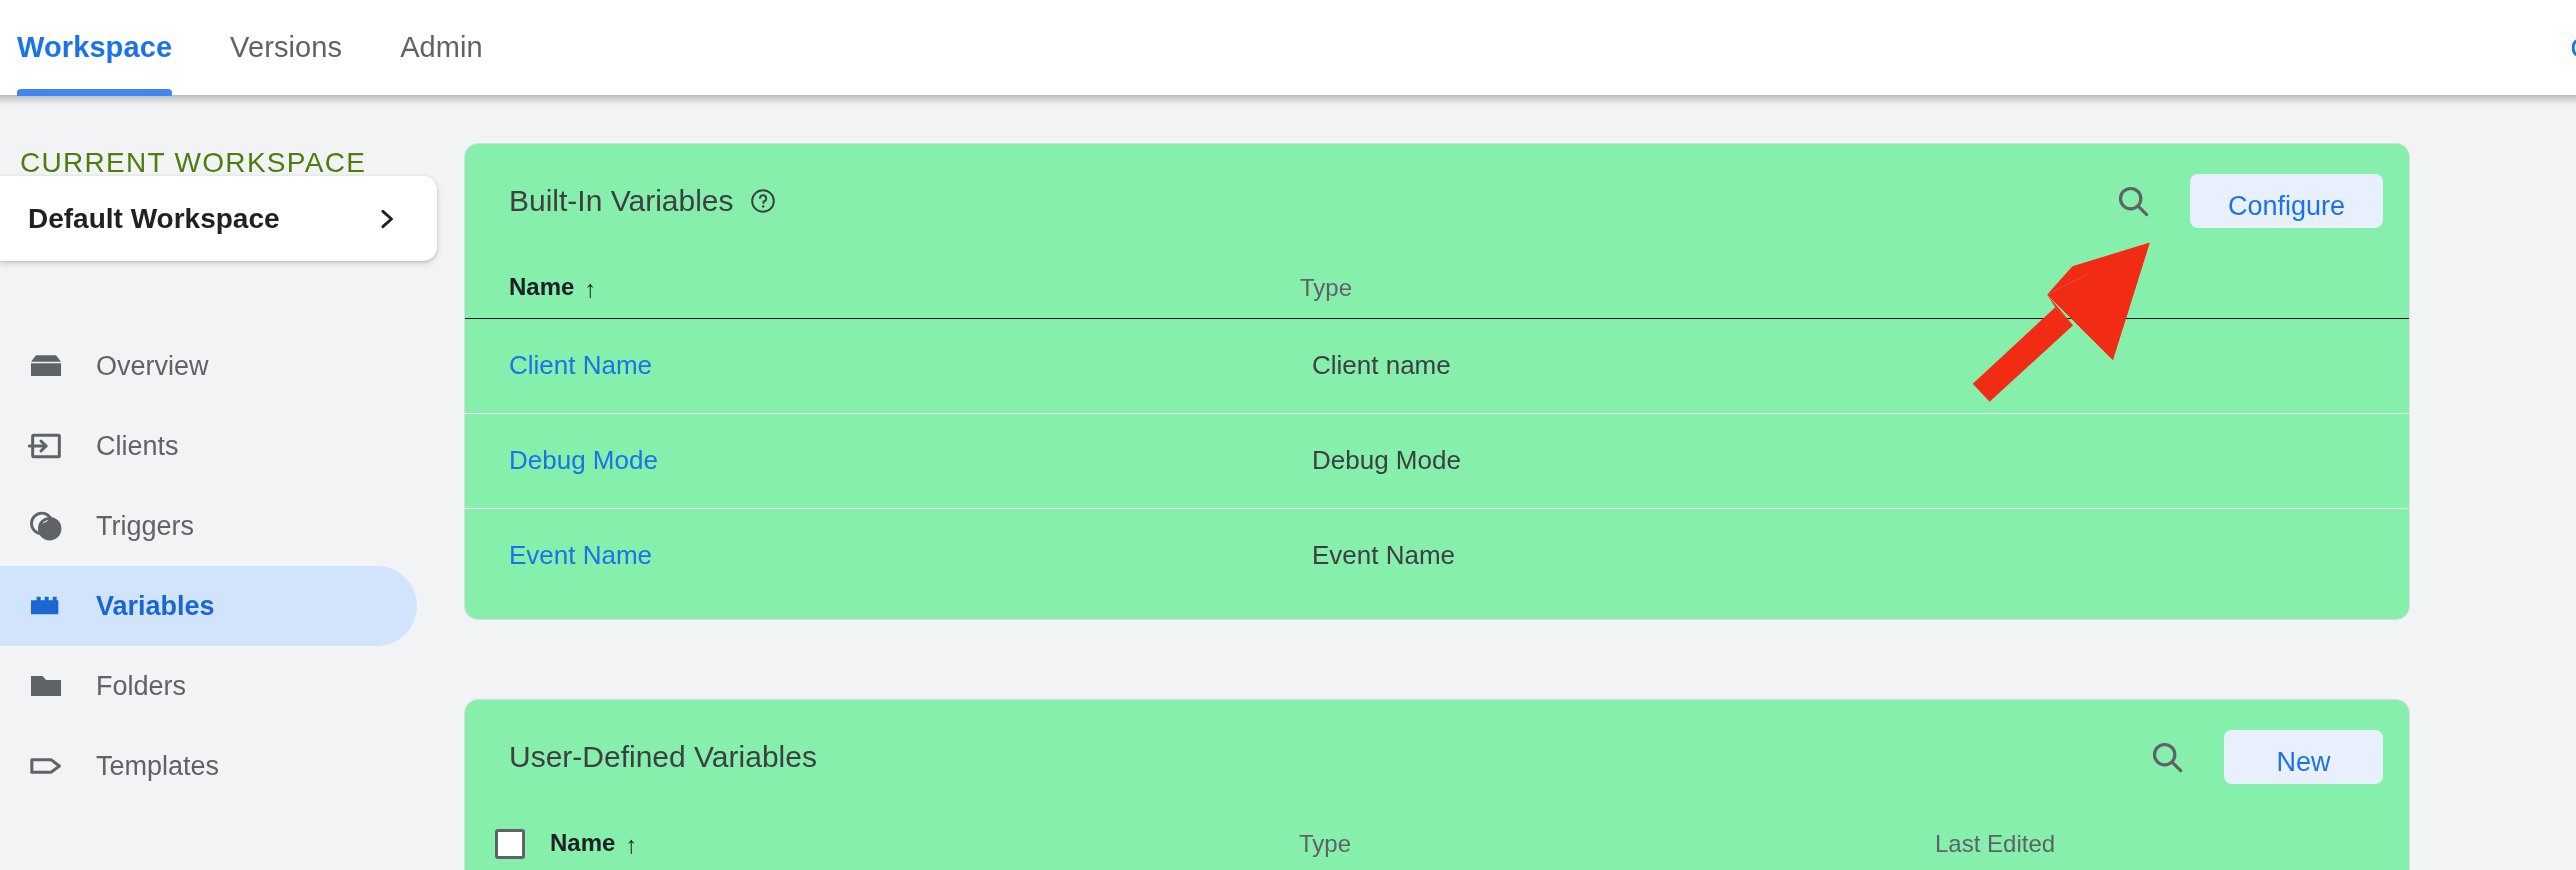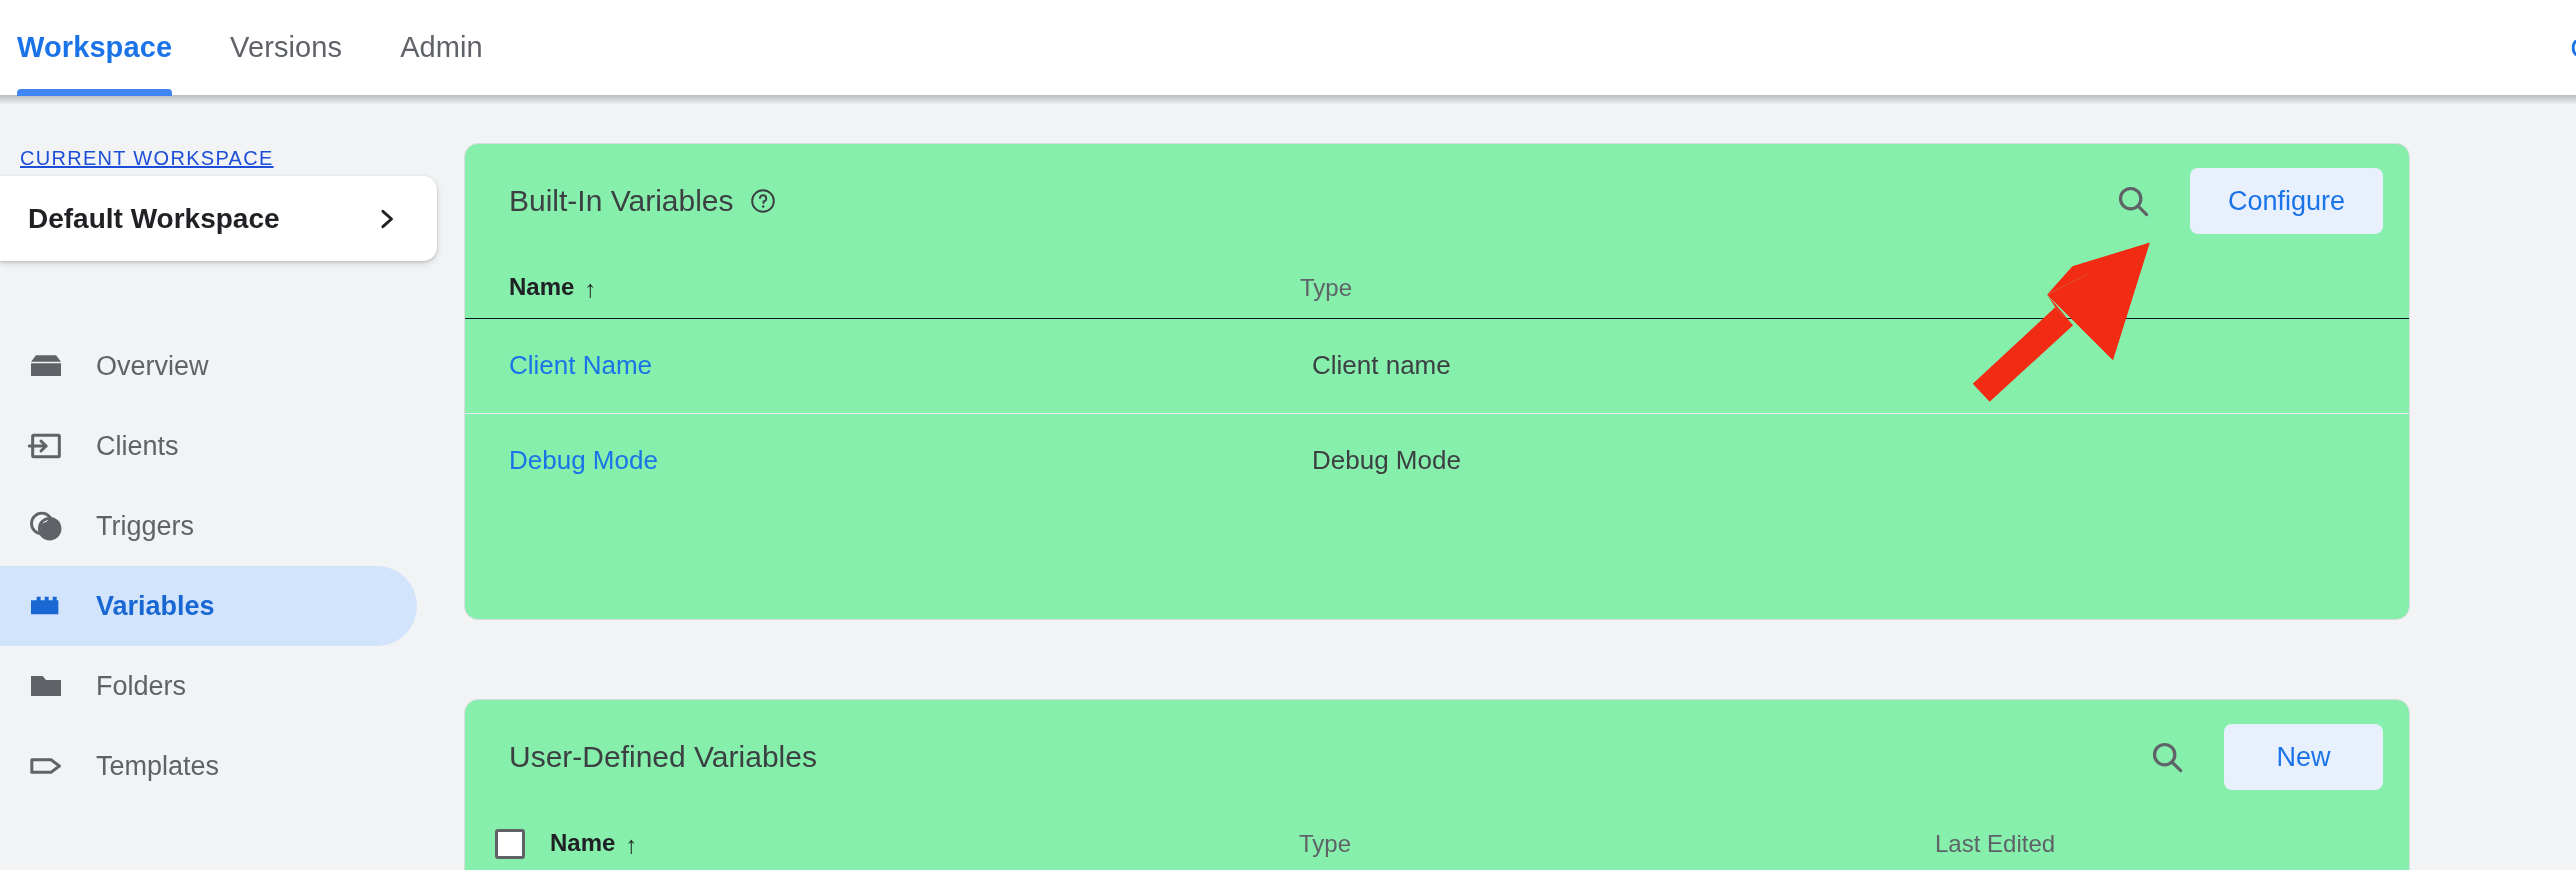--- a/index.html
+++ b/index.html
@@ -96,26 +96,25 @@
     left: 0; top: 95px;
     width: 463px;
     height: 775px;
     background: #f1f3f4;
     z-index: 10;
   }
 
   .sidebar-label {
     position: absolute;
     left: 20px; top: 52px;
-    font-size: 20px;
+    font-size: 28px;
     letter-spacing: 1.3px;
-    color: #1d4ed8;
+    color: #4d7c0f;
     font-weight: 400;
     white-space: nowrap;
-    text-decoration: underline;
   }
 
   .workspace-card {
     position: absolute;
     left: 0; top: 81px;
     width: 437px;
     height: 85px;
     background: #ffffff;
     border-radius: 0 14px 14px 0;
     box-shadow: 0 1px 3px rgba(60,64,67,0.25), 0 3px 7px rgba(60,64,67,0.12);
@@ -230,21 +229,21 @@
   }
   .pill-btn {
     background: #e8f0fe;
     color: #1a73e8;
     border: none;
     border-radius: 8px;
     font-size: 27px;
     font-family: "Liberation Sans", sans-serif;
     font-weight: 400;
     padding: 17px 38px;
-    height: 66px;
+    height: 54px;
     min-width: 159px;
     cursor: pointer;
     white-space: nowrap;
   }
 
   table.vtable {
     width: 100%;
     border-collapse: collapse;
     table-layout: fixed;
   }
@@ -435,20 +434,24 @@
         </thead>
         <tbody>
           <tr>
             <td class="cell-pad-l"><span class="cell-link">Client Name</span></td>
             <td><span>Client name</span></td>
           </tr>
           <tr>
             <td class="cell-pad-l"><span class="cell-link">Debug Mode</span></td>
             <td><span>Debug Mode</span></td>
           </tr>
+          <tr>
+            <td class="cell-pad-l"><span class="cell-link">Event Name</span></td>
+            <td><span>Event Name</span></td>
+          </tr>
         </tbody>
       </table>
     </div>
 
     <div class="card" id="card-userdef">
       <div class="card-header">
         <span class="card-title">User-Defined Variables</span>
 
         <div class="card-actions">
           <div class="search-btn">

